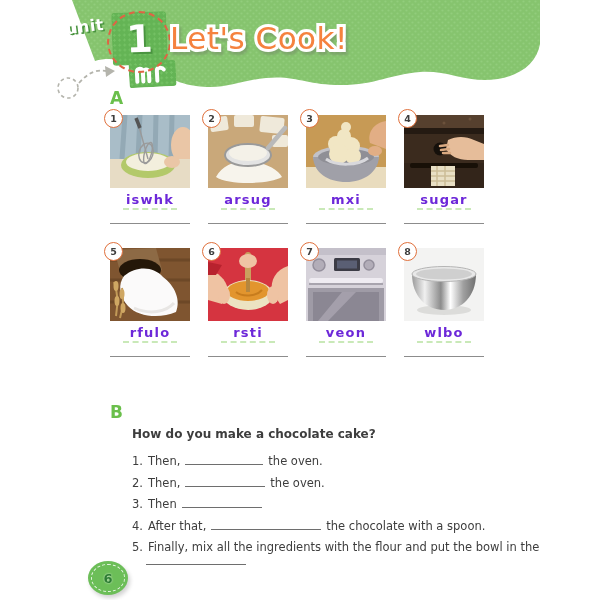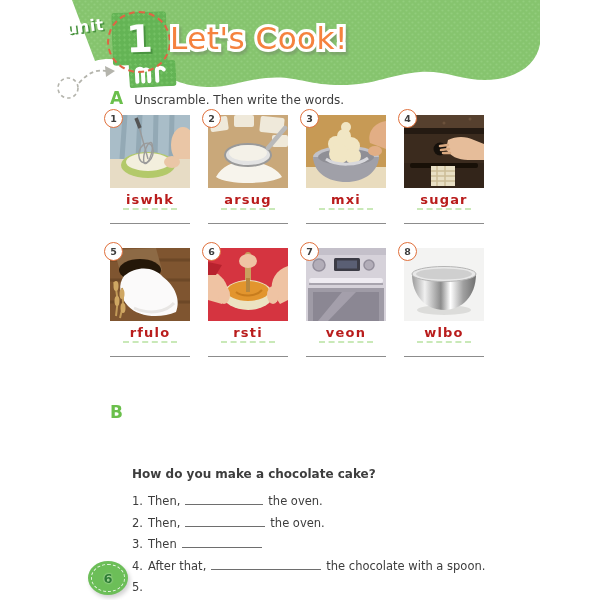--- a/index.html
+++ b/index.html
@@ -35,27 +35,27 @@
 
   
   #grid-a{position:absolute;left:110px;top:115px;width:374px;display:grid;
           grid-template-columns:repeat(4,80px);grid-auto-rows:133px;justify-content:space-between;}
   .card{position:relative;width:80px;}
   .photo{position:relative;width:80px;height:73px;}
   .photo svg{display:block;}
   .num-badge{position:absolute;left:-6px;top:-6px;width:17px;height:17px;background:#fff;
              border:1.7px solid #e0703c;border-radius:50%;display:flex;align-items:center;
              justify-content:center;font-size:9.5px;font-weight:bold;color:#3d3d3d;z-index:2;}
-  .word{margin-top:4px;text-align:center;color:#b91c1c;font-weight:bold;font-size:13px;letter-spacing:1.2px;}
+  .word{margin-top:4px;text-align:center;color:#6d28d9;font-weight:bold;font-size:13px;letter-spacing:1.2px;}
   .word-dash{width:54px;margin:1px auto 0;border-top:2px dashed #c9e9b8;}
   .ans-line{margin-top:13px;width:80px;border-top:1.3px solid #8c8c8c;}
 
   
   #sec-b-body{position:absolute;left:132px;top:427px;width:450px;}
-  .question{font-weight:bold;font-size:12px;margin-bottom:13px;margin-top:40px;}
+  .question{font-weight:bold;font-size:12px;margin-bottom:13px;}
   .b-row{display:flex;align-items:baseline;font-size:11.5px;margin-bottom:7.5px;white-space:nowrap;}
   .b-num{width:16px;flex:none;}
   .blank{display:inline-block;border-bottom:1.2px solid #6e6e6e;height:9px;margin:0 5px;}
   .bl-78{width:78px;} .bl-80{width:80px;} .bl-110{width:110px;}
   .blank-under{margin:10px 0 0 14px;width:100px;border-top:1.2px solid #6e6e6e;}
 
   
   .page-badge{position:absolute;left:88px;top:561px;width:40px;height:34px;border-radius:50%;
               background:#6cbe58;box-shadow:2px 3px 4px rgba(0,0,0,.18);z-index:2;}
   .page-badge-ring{position:absolute;inset:3px;border:1.5px dashed rgba(255,255,255,.85);border-radius:50%;}
@@ -98,21 +98,20 @@
     </svg>
   </div>
 
   <div class="title-wrap">
     <span class="title-stroke">Let's Cook!</span>
     <span class="title-fill">Let's Cook!</span>
   </div>
 
   <div class="sec-head" style="left:110px;top:88px;">
     <span class="sec-letter">A</span>
-    <span class="sec-text">Unscramble. Then write the words.</span>
   </div>
 
   <div id="grid-a">
 
     <div class="card">
       <div class="photo">
         <span class="num-badge">1</span>
         <svg width="80" height="73" viewBox="0 0 80 73">
           <rect width="80" height="73" fill="#e7dcc5"></rect>
           <rect width="80" height="44" fill="#a9bdc8"></rect>
@@ -337,20 +336,21 @@
 
     <div class="b-row">
       <span class="b-num">4.</span>
       <span>After that,</span>
       <span class="blank bl-110"></span>
       <span>the chocolate with a spoon.</span>
     </div>
 
     <div class="b-row">
       <span class="b-num">5.</span>
+      <span>Finally, mix all the ingredients with the flour and put the bowl in the</span>
     </div>
     <div class="blank-under"></div>
   </div>
 
   <div class="page-badge">
     <div class="page-badge-ring"></div>
     <div class="page-num">6</div>
   </div>
 
 </div>

